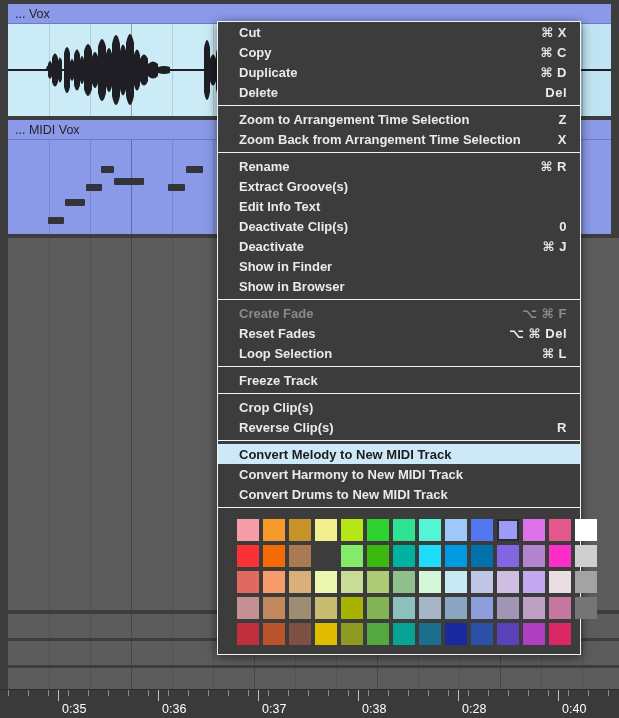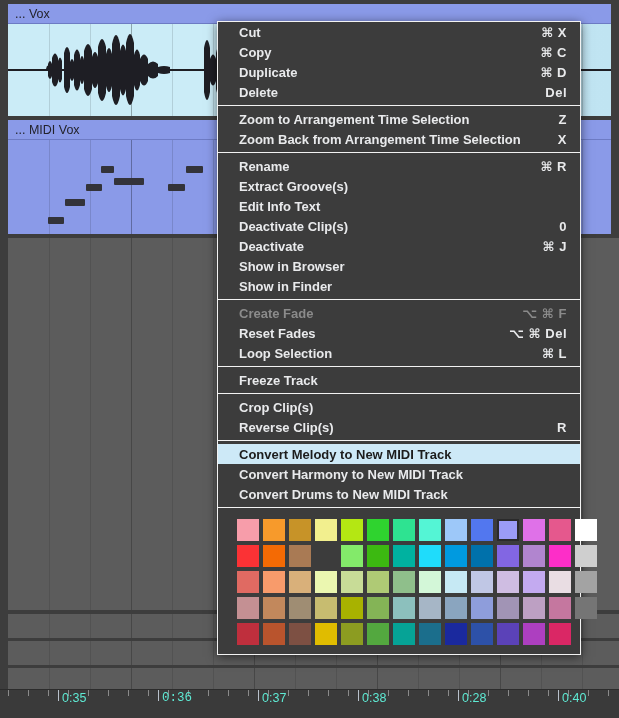--- a/index.html
+++ b/index.html
@@ -43,21 +43,21 @@
   #waveform{position:absolute;left:0;top:0;width:100%;height:100%;}
 
   
   #ruler{
     position:absolute;left:0;right:0;bottom:0;height:28px;
     background:#3a3a3a;border-top:1px solid #2c2c2c;
   }
   #ruler .tick{position:absolute;top:0;width:1px;background:#8a8a8a;height:6px;}
   #ruler .tick.major{height:11px;background:#b9c2cc;}
   #ruler .lbl{
-    position:absolute;top:1px;font-size:12.5px;color:#5eead4;
+    position:absolute;top:12px;font-size:12.5px;color:#ffffff;
     padding-left:4px;white-space:nowrap;
   }
 
   
   #context-menu{
     position:absolute;left:217px;top:21px;width:364px;
     background:#3c3c3c;
     border:1px solid #f2f2f2;
     box-sizing:border-box;
     box-shadow:0 2px 10px rgba(0,0,0,.55);
@@ -269,21 +269,21 @@
       <div class="tick" style="left: 488px;"></div>
       <div class="tick" style="left: 508px;"></div>
       <div class="tick" style="left: 528px;"></div>
       <div class="tick" style="left: 548px;"></div>
       <div class="tick" style="left: 568px;"></div>
       <div class="tick" style="left: 588px;"></div>
       <div class="tick" style="left: 608px;"></div>
       <div class="tick major" style="left: 58px;"></div>
       <div class="lbl" style="left: 58px;">0:35</div>
       <div class="tick major" style="left: 158px;"></div>
-      <div class="lbl" style="left: 158px; font-family: Liberation Mono, monospace;">0:36</div>
+      <div class="lbl" style="left: 158px;">0:36</div>
       <div class="tick major" style="left: 258px;"></div>
       <div class="lbl" style="left: 258px;">0:37</div>
       <div class="tick major" style="left: 358px;"></div>
       <div class="lbl" style="left: 358px;">0:38</div>
       <div class="tick major" style="left: 458px;"></div>
       <div class="lbl" style="left: 458px;">0:28</div>
       <div class="tick major" style="left: 558px;"></div>
       <div class="lbl" style="left: 558px;">0:40</div>
     </div>
 </div>
@@ -330,25 +330,25 @@
       </div>
       <div class="menu-item">
         <span class="mi-label">Deactivate Clip(s)</span>
         <span class="mi-shortcut">0</span>
       </div>
       <div class="menu-item">
         <span class="mi-label">Deactivate</span>
         <span class="mi-shortcut">⌘ J</span>
       </div>
       <div class="menu-item">
+        <span class="mi-label">Show in Finder</span>
+        <span class="mi-shortcut"></span>
+      </div>
+      <div class="menu-item">
         <span class="mi-label">Show in Browser</span>
-        <span class="mi-shortcut"></span>
-      </div>
-      <div class="menu-item">
-        <span class="mi-label">Show in Finder</span>
         <span class="mi-shortcut"></span>
       </div>
       <div class="menu-sep"></div>
       <div class="menu-item disabled">
         <span class="mi-label">Create Fade</span>
         <span class="mi-shortcut">⌥ ⌘ F</span>
       </div>
       <div class="menu-item">
         <span class="mi-label">Reset Fades</span>
         <span class="mi-shortcut">⌥ ⌘ Del</span>

